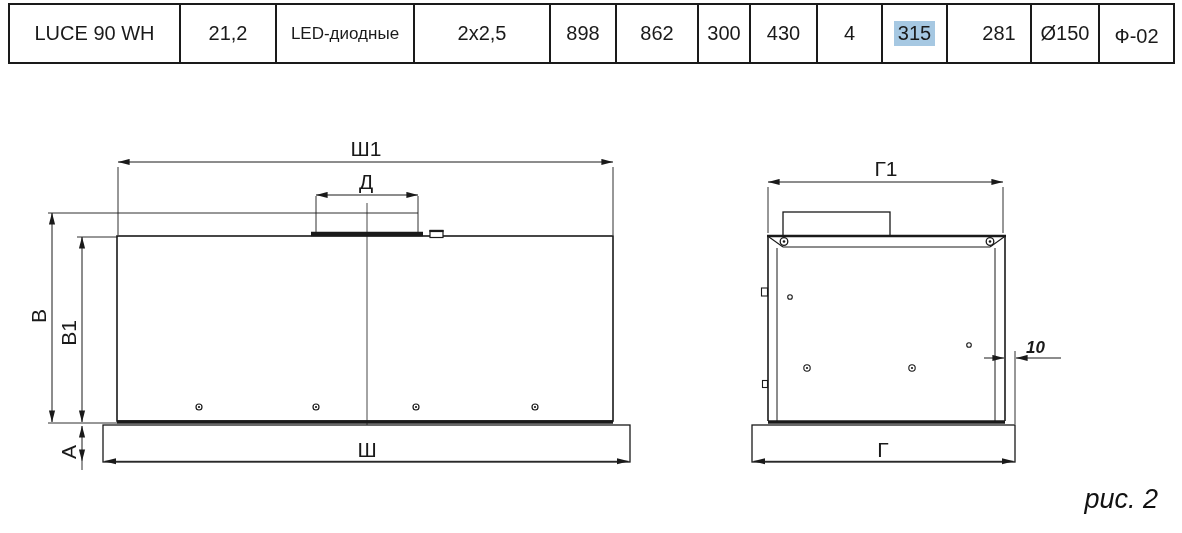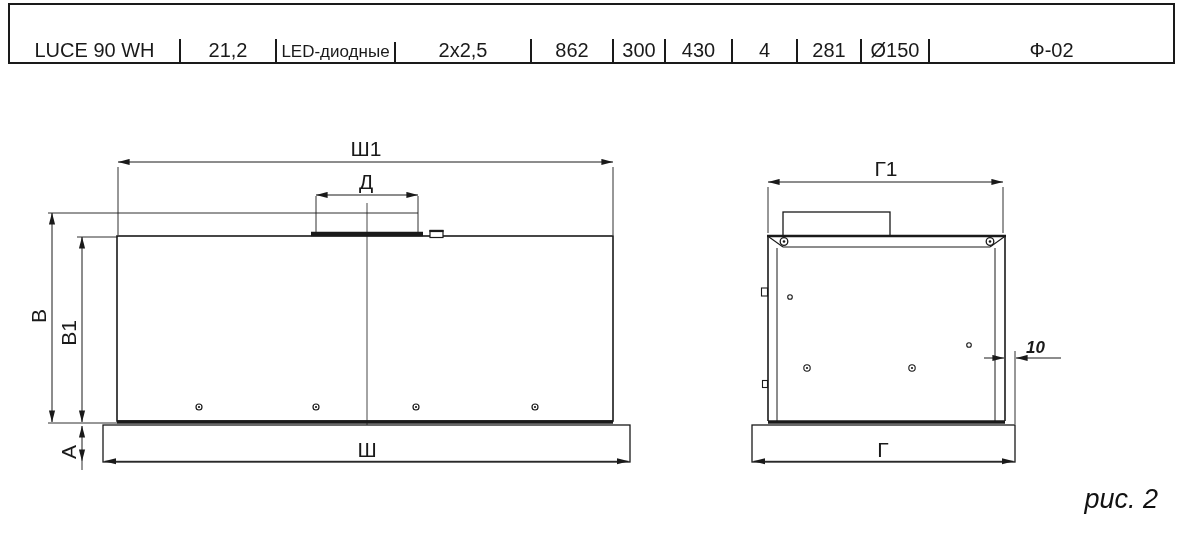--- a/index.html
+++ b/index.html
@@ -1,27 +1,27 @@
 <!DOCTYPE html>
 <html><head>
 <meta charset="utf-8">
 <style>
   html,body{margin:0;padding:0;background:#fff;}
   .page{position:relative;width:1182px;height:533px;background:#ffffff;overflow:hidden;
         font-family:"Liberation Sans",sans-serif;color:#1a1a1a;}
   
   .spec-table{position:absolute;left:8px;top:3px;width:1167px;height:61px;
-              border:2px solid #1a1a1a;box-sizing:border-box;display:flex;background:#fff;align-items:flex-end;}
+              border:2px solid #1a1a1a;box-sizing:border-box;display:flex;background:#fff;}
   .cell{border-right:2px solid #1a1a1a;box-sizing:border-box;display:flex;flex-direction:column;
         align-items:center;justify-content:center;font-size:20px;line-height:1.15;
         white-space:nowrap;overflow:hidden;}
   .cell:last-child{border-right:none;}
-  .c0{width:171px;}.c1{width:96px;}.c2{width:119px;font-size:17px;}.c3{width:136px;}
+  .c0{width:171px;}.c1{width:96px;}.c2{width:138px;font-size:17px;}.c3{width:136px;}
   .c4{width:66px;}.c5{width:82px;}.c6{width:52px;}.c7{width:67px;}.c8{width:65px;}
-  .c9{width:65px;}.c10{width:64px;}.c11{width:68px;}.c12{flex:1;margin-top:6px;}
+  .c9{width:65px;}.c10{width:64px;margin-left:20px;}.c11{width:68px;}.c12{flex:1;margin-top:6px;}
   .hl{background:#a6c8e2;padding:1px 4px;}
   
   .drawing{position:absolute;left:0;top:0;width:1182px;height:533px;}
   .dimtext{font-family:"Liberation Sans",sans-serif;font-size:21px;fill:#1a1a1a;}
   .offsettext{font-family:"Liberation Sans",sans-serif;font-size:17px;font-weight:bold;
               font-style:italic;fill:#1a1a1a;}
   .caption{font-family:"Liberation Sans",sans-serif;font-size:27px;font-style:italic;fill:#111;}
 </style>
 </head>
 <body>
@@ -34,31 +34,37 @@
     </div>
     <div class="cell c1">
         <span>21,2</span>
       </div>
     <div class="cell c2">
         <span>LED-диодные</span>
       </div>
     <div class="cell c3">
         <span>2x2,5</span>
       </div>
+    <div class="cell c4">
+        <span>898</span>
+      </div>
     <div class="cell c5">
         <span>862</span>
       </div>
     <div class="cell c6">
         <span>300</span>
       </div>
     <div class="cell c7">
         <span>430</span>
       </div>
     <div class="cell c8">
         <span>4</span>
+      </div>
+    <div class="cell c9">
+        <span class="hl">315</span>
       </div>
     <div class="cell c10">
         <span>281</span>
       </div>
     <div class="cell c11">
         <span>Ø150</span>
       </div>
     <div class="cell c12">
         <span>Ф-02</span>
       </div>

